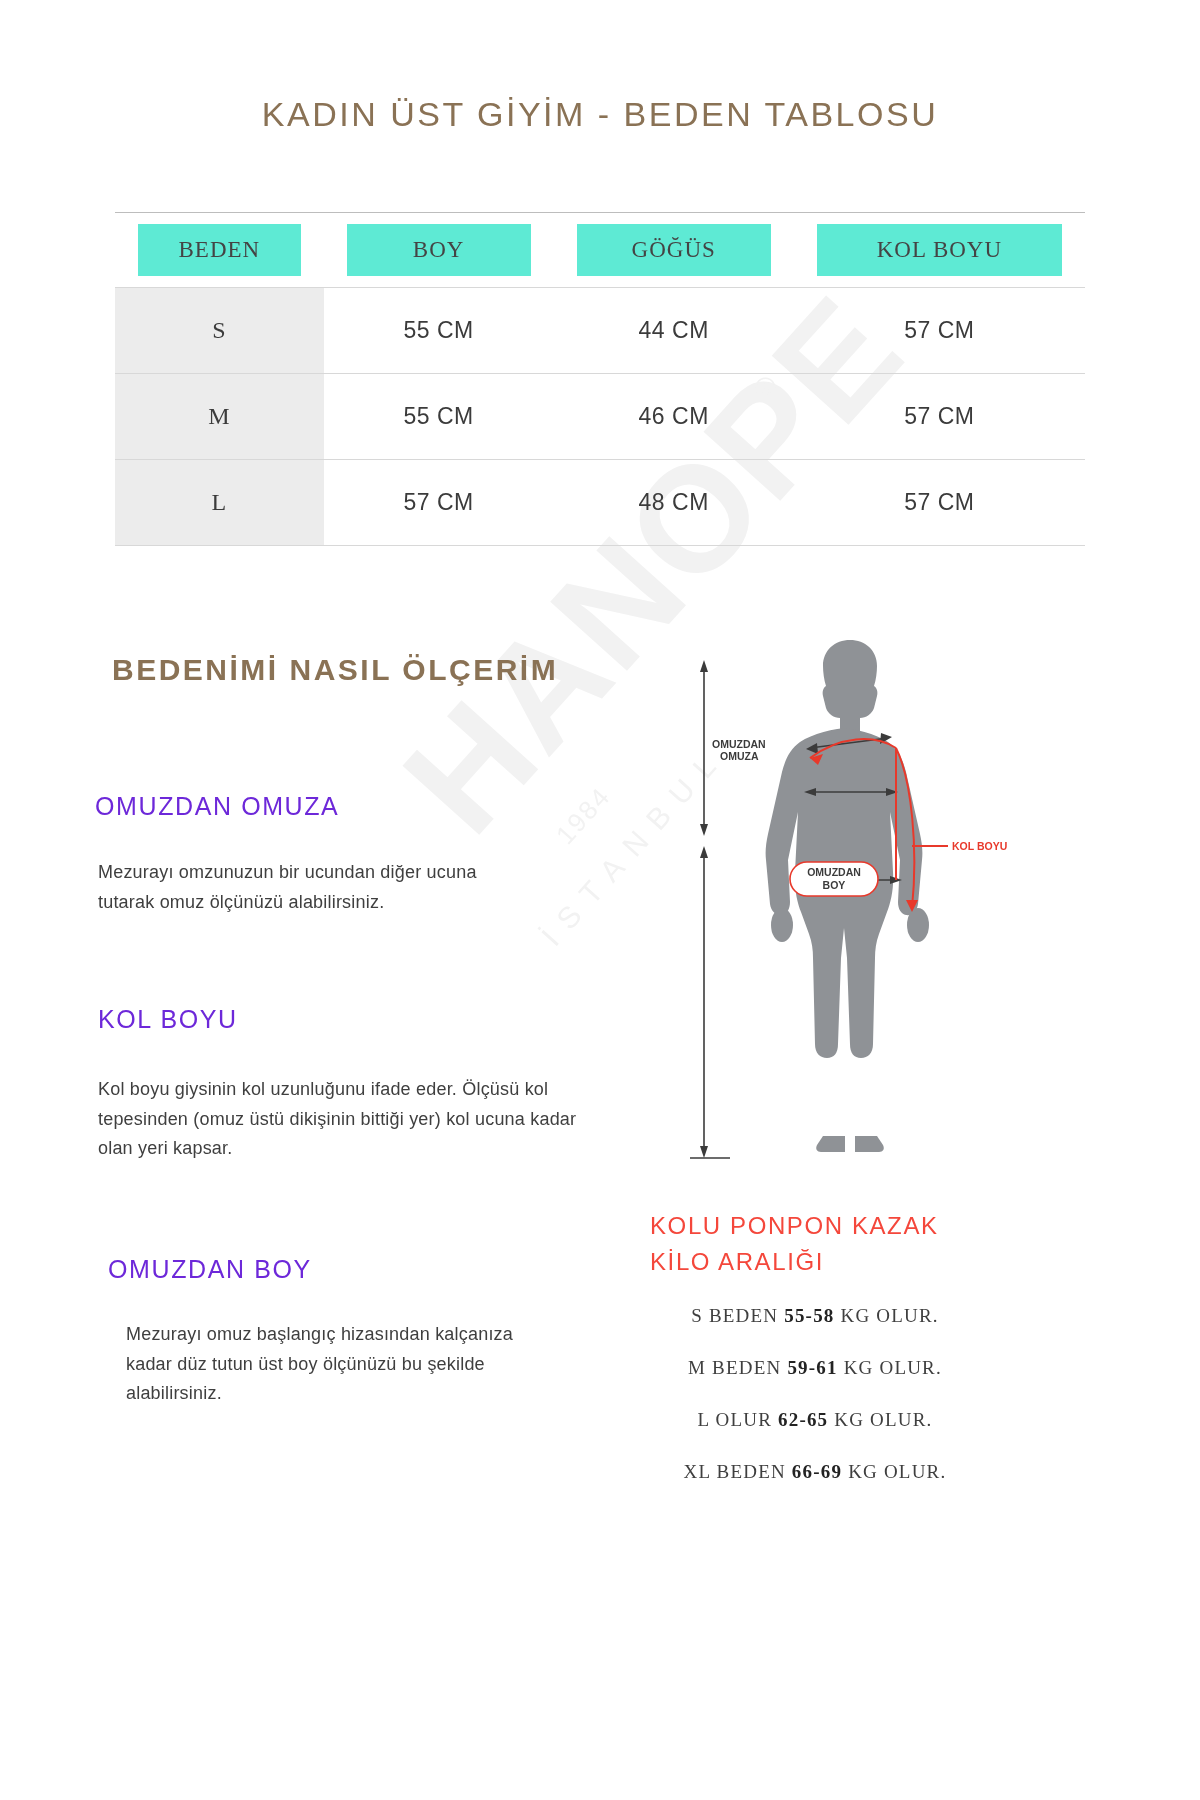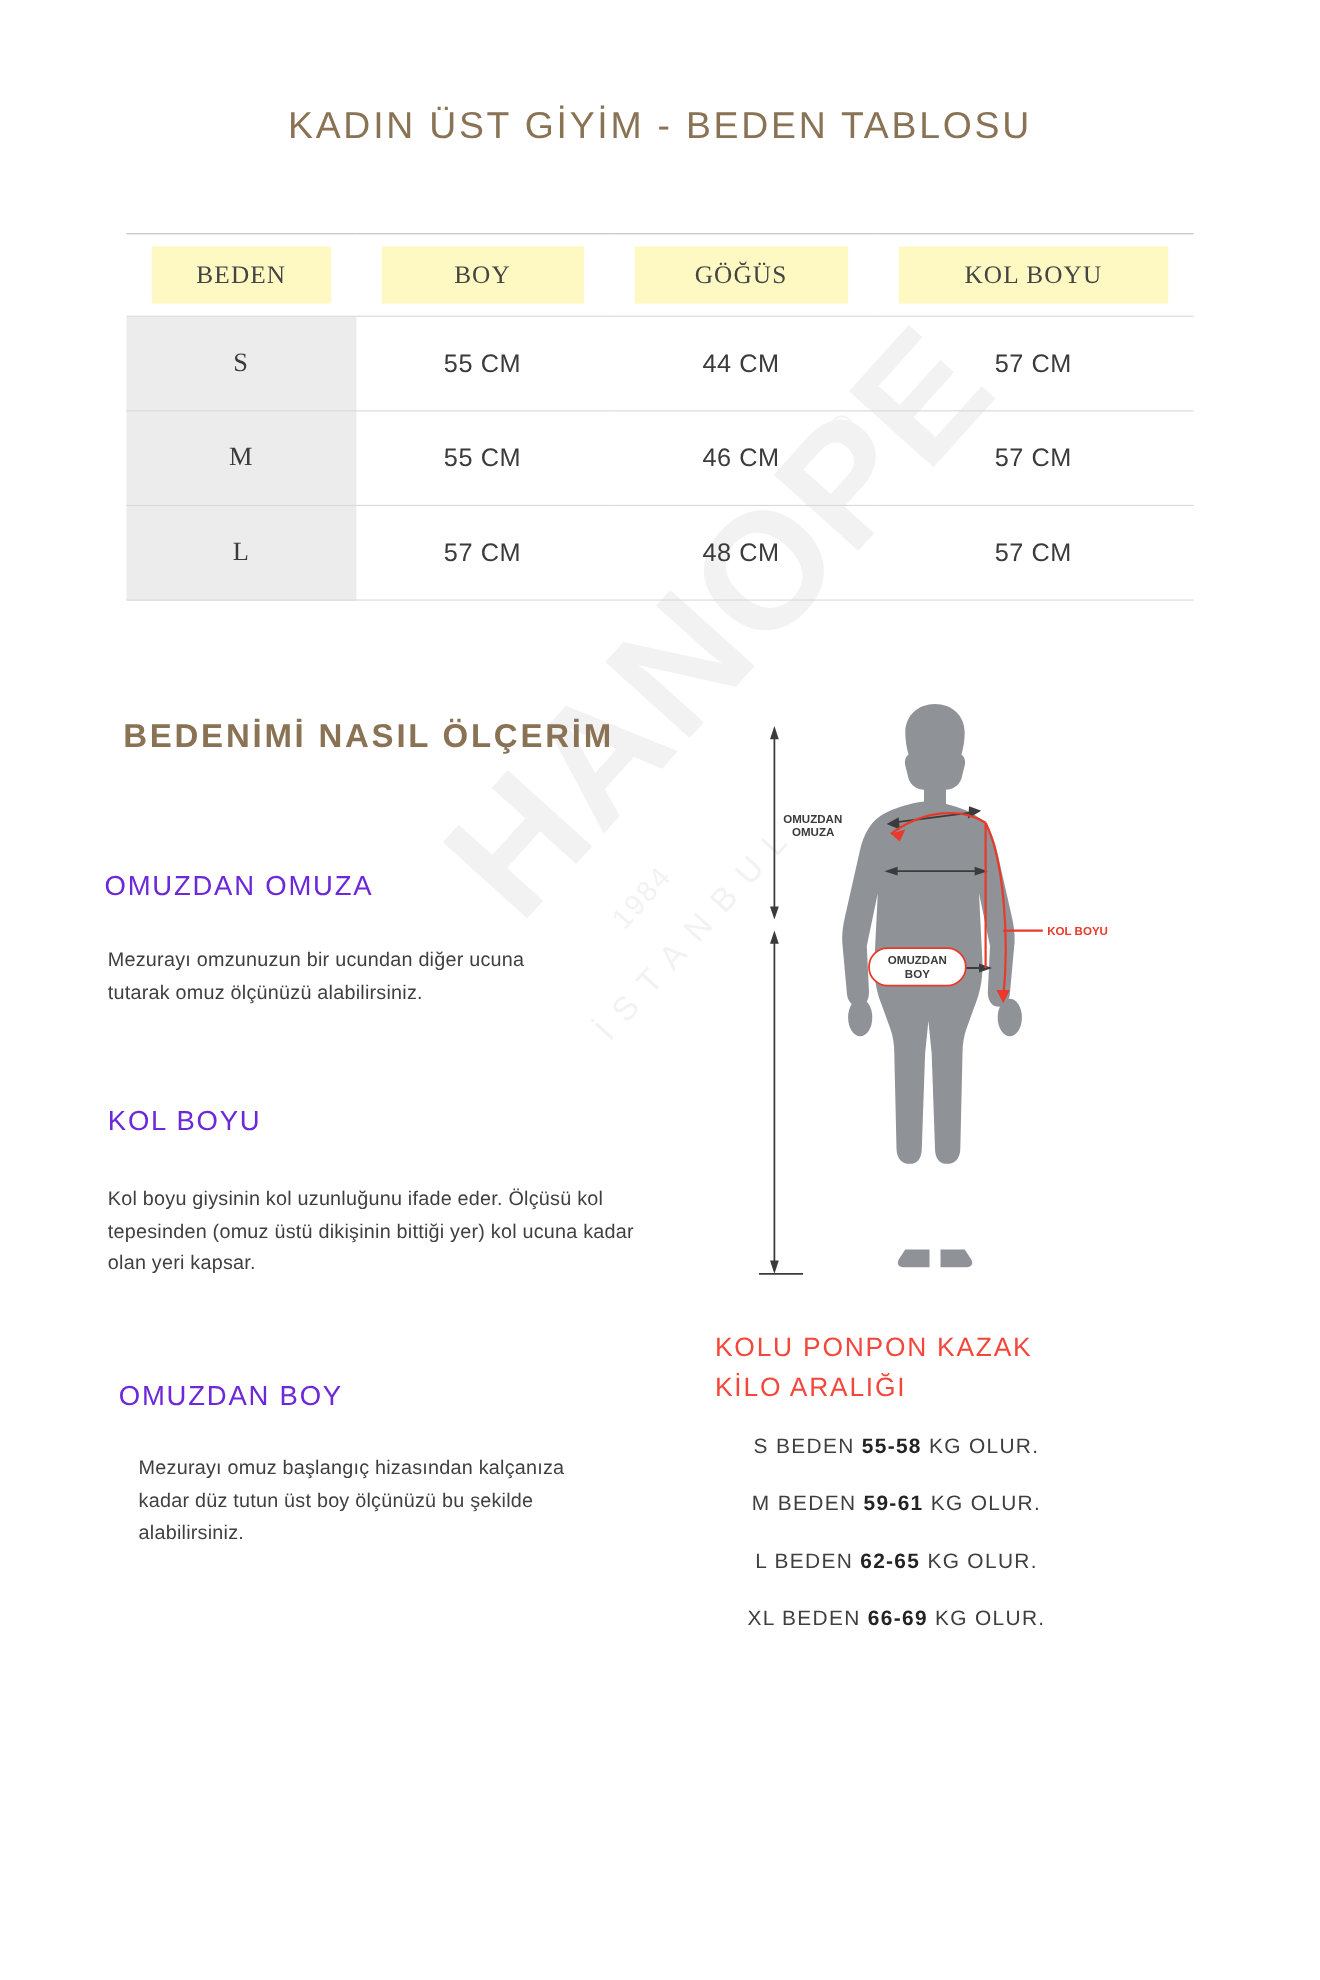--- a/index.html
+++ b/index.html
@@ -98,21 +98,21 @@
     text-align: center;
     font-weight: 400;
   }
   .size-table thead th {
     height: 72px;
     border-top: 1px solid #bdbdbd;
     border-bottom: none;
   }
   .size-table thead th .hdr {
     display: block;
-    background: #fef9c3;
+    background: #5eead4;
     font-family: "Liberation Serif", serif;
     font-size: 23px;
     letter-spacing: 1px;
     color: #444;
     padding: 13px 0;
     margin: 0 22px;
   }
   .size-table tbody td {
     font-size: 23px;
     color: #3b3b3b;
@@ -187,20 +187,21 @@
     color: #f4473b;
     line-height: 1.5;
     z-index: 2;
   }
   .weight-list {
     position: absolute;
     left: 640px;
     top: 1290px;
     width: 350px;
     z-index: 2;
+    font-family: Liberation Serif, serif;
   }
   .weight-row {
     text-align: center;
     font-size: 19px;
     letter-spacing: 1.2px;
     color: #3f3f3f;
     padding: 15px 0;
   }
   .weight-row b {
     font-weight: 700;
@@ -363,21 +364,21 @@
     <span>S BEDEN</span>
     <b>55-58</b>
     <span>KG OLUR.</span>
   </div>
   <div class="weight-row">
     <span>M BEDEN</span>
     <b>59-61</b>
     <span>KG OLUR.</span>
   </div>
   <div class="weight-row">
-    <span>L BEDEN</span>
+    <span>L OLUR</span>
     <b>62-65</b>
     <span>KG OLUR.</span>
   </div>
   <div class="weight-row">
     <span>XL BEDEN</span>
     <b>66-69</b>
     <span>KG OLUR.</span>
   </div>
 </div>
 

